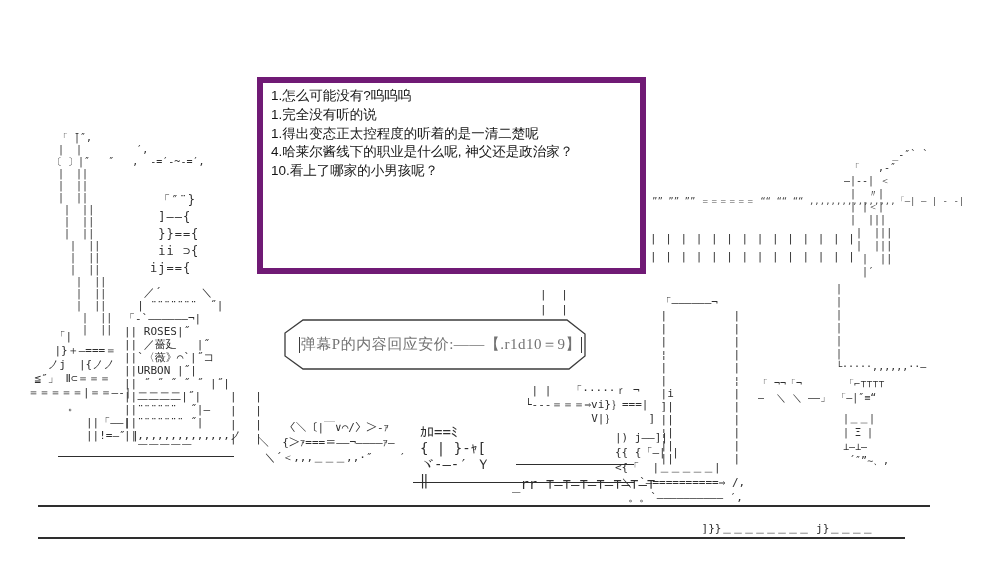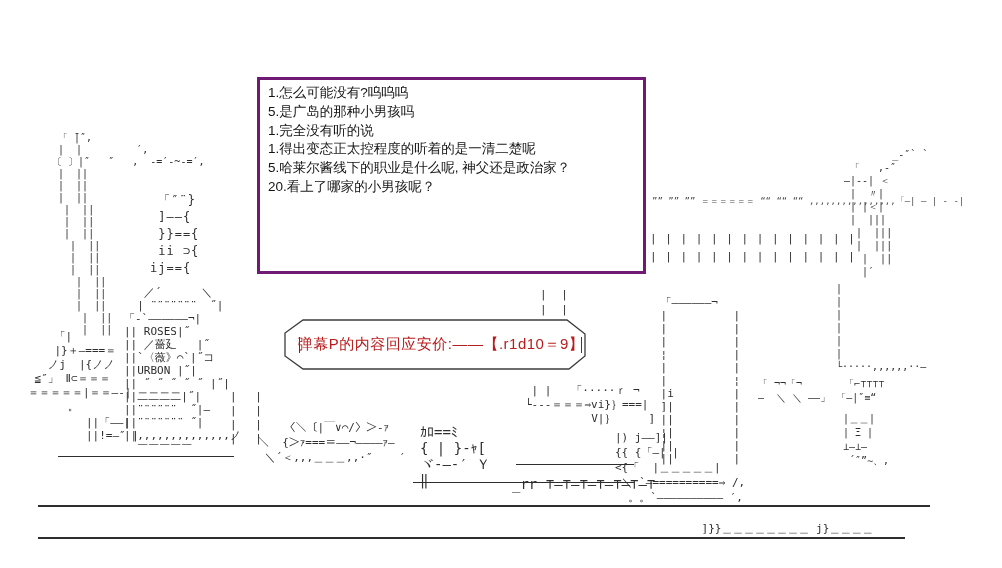--- a/index.html
+++ b/index.html
@@ -30,28 +30,28 @@
   #aa-ground-tail{left:695px;top:522px;font-size:11px;line-height:13px;}
   
   .hline{position:absolute;background:#2e2e2e;height:1px;}
   #line-shelf{left:58px;top:456px;width:176px;}
   #line-table-top{left:516px;top:464px;width:118px;}
   #line-table-bottom{left:413px;top:482px;width:221px;}
   #line-ground-1{left:38px;top:505px;width:892px;height:1.5px;}
   #line-ground-2{left:38px;top:537px;width:867px;height:1.5px;}
   
   #choice-box{position:absolute;left:257px;top:77px;width:389px;height:197px;
-      border:3px solid #701a75;background:#fff;padding:4px 8px;box-sizing:border-box;}
+      border:6px solid #701a75;background:#fff;padding:4px 8px;box-sizing:border-box;}
   .choice-line{font-size:13.5px;line-height:18.8px;color:#141414;white-space:nowrap;}
   
   #banner{position:absolute;left:281px;top:316px;width:320px;height:58px;}
   #banner svg{position:absolute;left:0;top:0;}
   #banner-text{position:absolute;left:14px;top:0;width:292px;height:56px;display:flex;
-      align-items:center;justify-content:center;font-size:15px;color:#b91c1c;
-      letter-spacing:.5px;white-space:nowrap;}
+      align-items:center;justify-content:center;font-size:15px;color:#737373;
+      letter-spacing:.5px;white-space:nowrap;font-family:Liberation Serif, serif;}
   .banner-tick{position:absolute;width:1px;height:16px;background:#3c3c3c;top:21px;}
   #banner-tick-left{left:18px;}
   #banner-tick-right{left:300px;}
 </style>
 </head>
 <body>
 
 <div id="screen">
 
   <pre class="aa" id="aa-left-pole">  「 ̄|″,
@@ -162,25 +162,24 @@
   <pre class="aa" id="aa-ground-tail"> ]}}＿＿＿＿＿＿＿＿ j}＿＿＿＿</pre>
 
   <div class="hline" id="line-shelf"></div>
   <div class="hline" id="line-table-top"></div>
   <div class="hline" id="line-table-bottom"></div>
   <div class="hline" id="line-ground-1"></div>
   <div class="hline" id="line-ground-2"></div>
 
   <div id="choice-box">
     <div class="choice-line">1.怎么可能没有?呜呜呜</div>
-    <div class="choice-line">5.是广岛的那种小男孩吗</div>
     <div class="choice-line">1.完全没有听的说</div>
     <div class="choice-line">1.得出变态正太控程度的听着的是一清二楚呢</div>
-    <div class="choice-line">5.哈莱尔酱线下的职业是什么呢, 神父还是政治家？</div>
-    <div class="choice-line">20.看上了哪家的小男孩呢？</div>
+    <div class="choice-line">4.哈莱尔酱线下的职业是什么呢, 神父还是政治家？</div>
+    <div class="choice-line">10.看上了哪家的小男孩呢？</div>
   </div>
 
   <div id="banner">
     <svg width="320" height="58" viewBox="0 0 320 58">
       <polygon points="22,4 286,4 304,18 304,40 288,53 22,53 4,40 4,17" fill="#ffffff" stroke="#3c3c3c" stroke-width="1.3"></polygon>
     </svg>
     <div class="banner-tick" id="banner-tick-left"></div>
     <div class="banner-tick" id="banner-tick-right"></div>
     <div id="banner-text">弹幕P的内容回应安价:——【.r1d10＝9】</div>
   </div>

